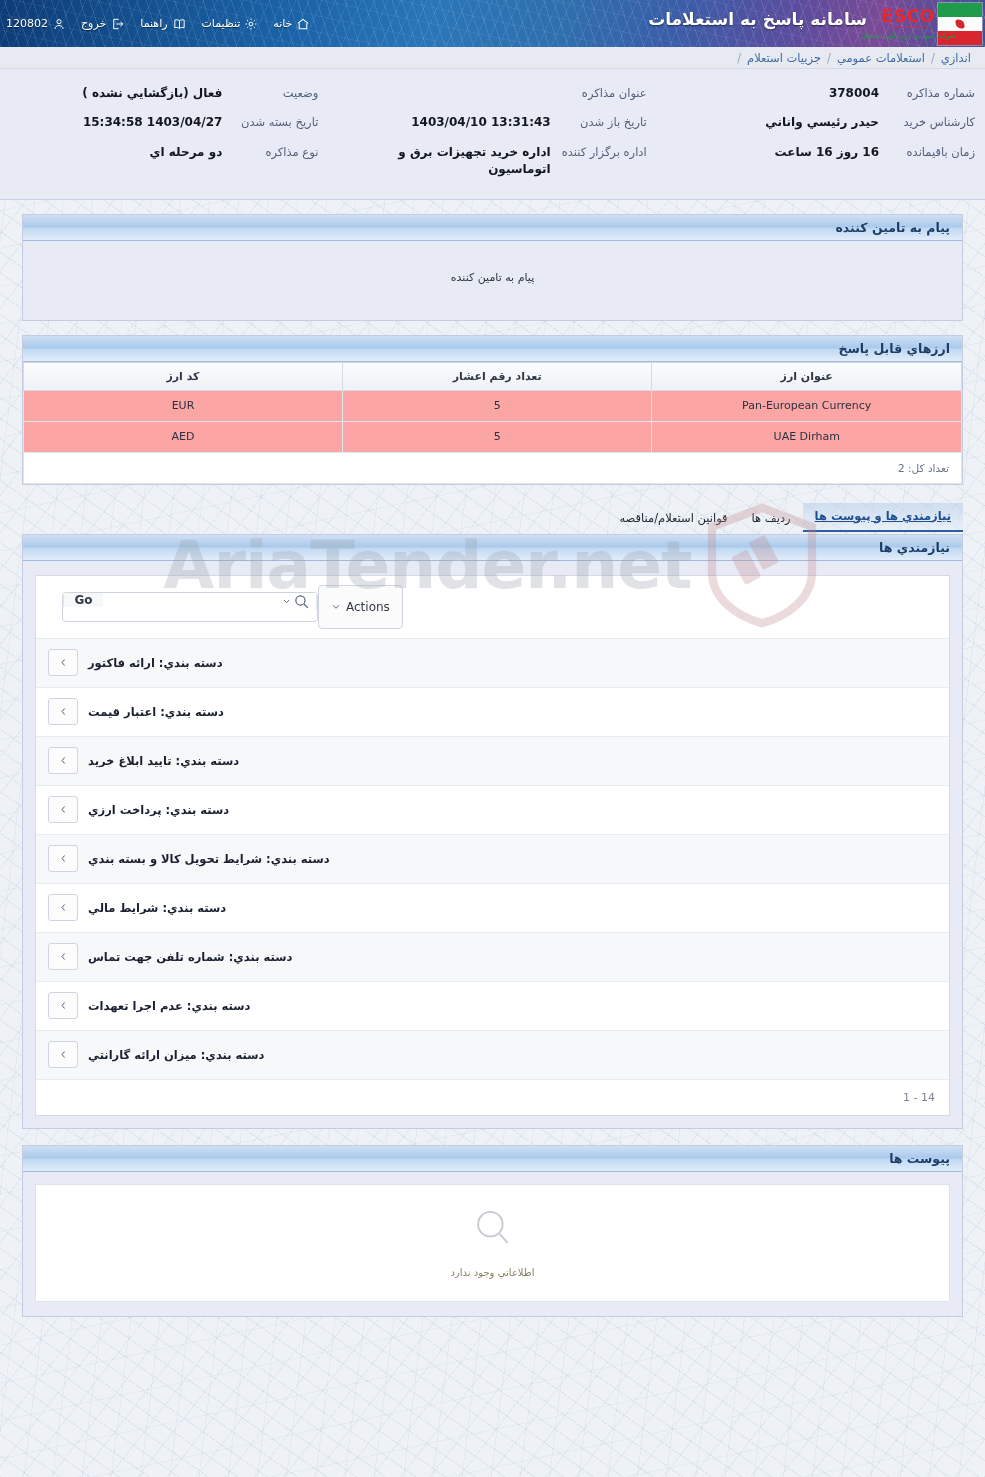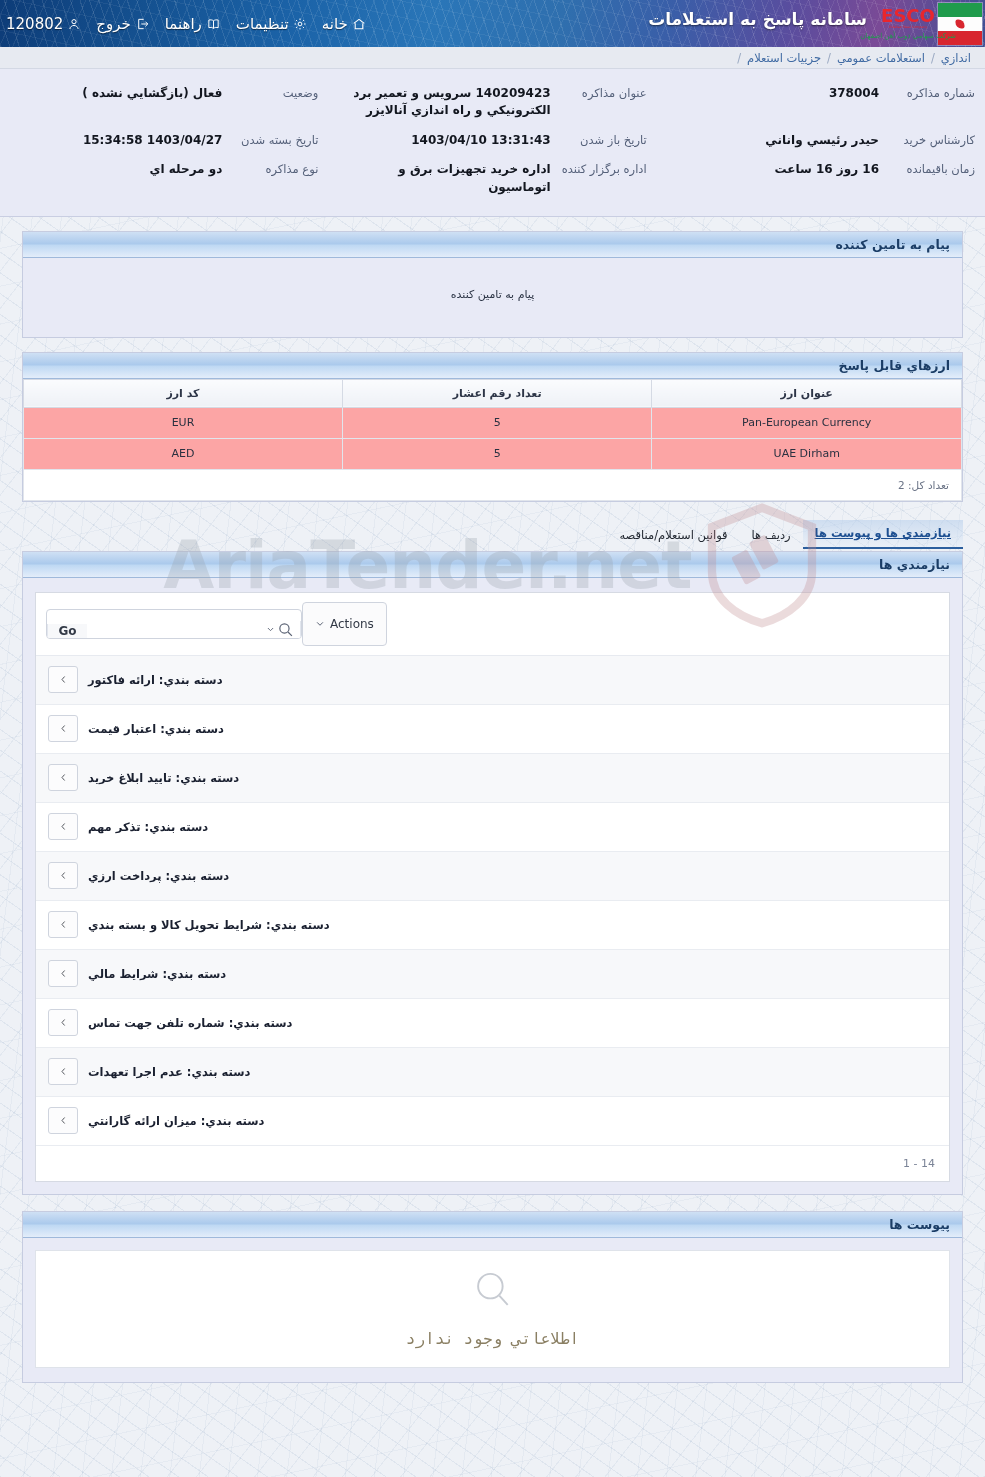--- a/index.html
+++ b/index.html
@@ -80,21 +80,21 @@
     text-shadow: 0 1px 2px rgba(0,0,0,.55);
     white-space: nowrap;
   }
   .hdr-nav {
     position: absolute; left: 6px; top: 0; height: 47px;
     display: flex; align-items: center; gap: 15px;
     direction: rtl;
   }
   .hdr-nav-item {
     display: flex; align-items: center; gap: 4px;
-    color: #ffffff; font-size: 15px; cursor: pointer;
+    color: #ffffff; font-size: 11px; cursor: pointer;
     text-shadow: 0 1px 1px rgba(0,0,0,.5);
     white-space: nowrap;
   }
   .hdr-nav-item svg { display: block; }
   
   .breadcrumb-bar {
     position: relative; z-index: 3;
     height: 22px; width: 985px;
     background: #e7eaf1;
     border-bottom: 1px solid #d3d8e4;
@@ -182,23 +182,23 @@
     margin: 14px 12px 12px; background: #ffffff;
     border: 1px solid #d6dae3;
   }
   .ir-toolbar {
     display: flex; align-items: center; justify-content: flex-start;
     gap: 0; padding: 9px 10px; direction: rtl;
     border-bottom: 1px solid #e7eaf0; background: #ffffff;
     flex-direction: row-reverse;
   }
   .search-combo {
-    display: flex; flex-direction: row; align-items: flex-end;
+    display: flex; flex-direction: row; align-items: flex-start;
     border: 1px solid #cfd4de; border-radius: 4px; overflow: hidden;
-    height: 30px; background: #fff; direction: ltr;
+    height: 30px; background: #fff; direction: ltr; margin-left: 16px;
   }
   .search-icon-btn {
     width: 42px; display: flex; align-items: center; justify-content: center;
     gap: 2px; border-right: 1px solid #e2e6ee; cursor: pointer; background: #fff;
   }
   .search-input {
     width: 172px; border: none; outline: none; font-size: 12px;
     padding: 0 8px; color: #2b3140; background: #fff;
     font-family: "DejaVu Sans","Liberation Sans",sans-serif;
   }
@@ -234,21 +234,21 @@
     background: #ffffff; text-align: right; direction: ltr;
   }
   
   .att-panel { margin: 16px 22px 0 22px; }
   .att-empty {
     background: #ffffff; border: 1px solid #dfe3ea;
     margin: 12px 12px 14px; height: 118px;
     display: flex; flex-direction: column; align-items: center; justify-content: center;
     gap: 14px;
   }
-  .att-empty-text { font-size: 16px; color: #8a7f63; font-family: Liberation Mono, monospace; }
+  .att-empty-text { font-size: 10px; color: #8a7f63; }
   
   #watermark {
     position: absolute; z-index: 5; pointer-events: none;
     left: 0; top: 500px; width: 985px; height: 130px;
     display: flex; align-items: center; justify-content: center; gap: 10px;
     opacity: .30;
   }
   .wm-text {
     font-size: 66px; font-weight: bold; color: #9aa3ad;
     letter-spacing: -1px; font-family: "DejaVu Sans", sans-serif;
@@ -340,21 +340,20 @@
   </div>
 
   <div class="info-strip">
     <div class="info-row">
       <div class="info-cell">
         <span class="info-label">شماره مذاکره</span>
         <span class="info-value">378004</span>
       </div>
       <div class="info-cell">
         <span class="info-label">عنوان مذاکره</span>
-        <span class="info-value">140209423 سرويس و تعمير برد الکترونيکي و راه اندازي آنالايزر</span>
       </div>
       <div class="info-cell">
         <span class="info-label">وضعیت</span>
         <span class="info-value">فعال (بازگشايي نشده )</span>
       </div>
     </div>
     <div class="info-row">
       <div class="info-cell">
         <span class="info-label">کارشناس خرید</span>
         <span class="info-value">حيدر رئيسي واناني</span>
@@ -473,28 +472,20 @@
               </svg>
             </div>
           <div class="req-text">دسته بندي: تاييد ابلاغ خرید</div>
         </div>
         <div class="req-row">
           <div class="expand-btn">
               <svg width="9" height="13" viewBox="0 0 24 24" fill="none" stroke="#33383f" stroke-width="2.2">
                 <path d="M15 4l-7 8 7 8"></path>
               </svg>
             </div>
-          <div class="req-text">دسته بندي: تذکر مهم</div>
-        </div>
-        <div class="req-row">
-          <div class="expand-btn">
-              <svg width="9" height="13" viewBox="0 0 24 24" fill="none" stroke="#33383f" stroke-width="2.2">
-                <path d="M15 4l-7 8 7 8"></path>
-              </svg>
-            </div>
           <div class="req-text">دسته بندي: پرداخت ارزي</div>
         </div>
         <div class="req-row">
           <div class="expand-btn">
               <svg width="9" height="13" viewBox="0 0 24 24" fill="none" stroke="#33383f" stroke-width="2.2">
                 <path d="M15 4l-7 8 7 8"></path>
               </svg>
             </div>
           <div class="req-text">دسته بندي: شرايط تحويل کالا و بسته بندي</div>
         </div>

